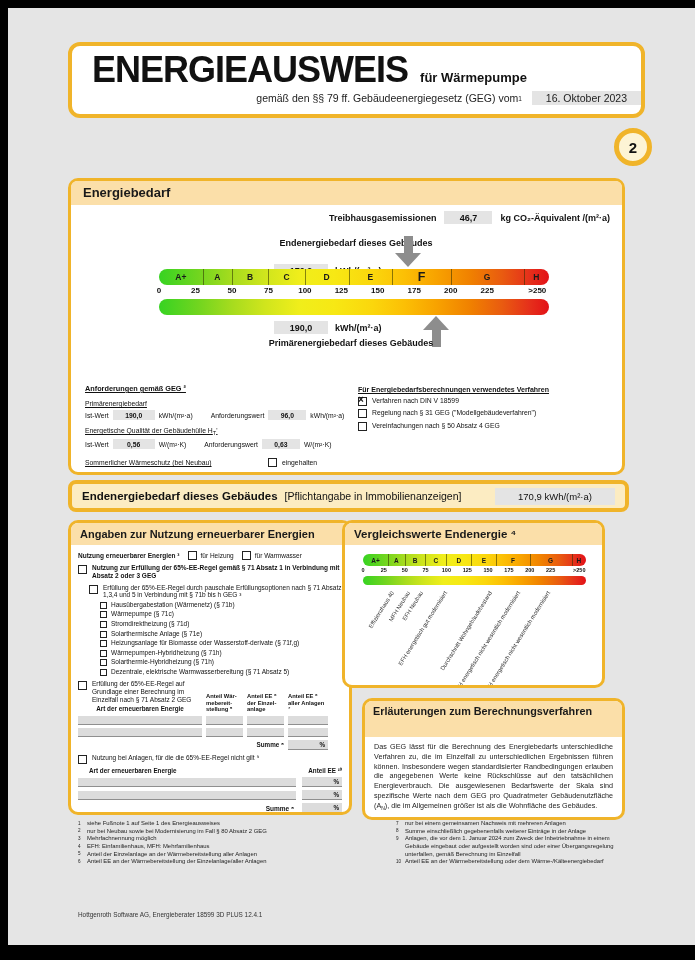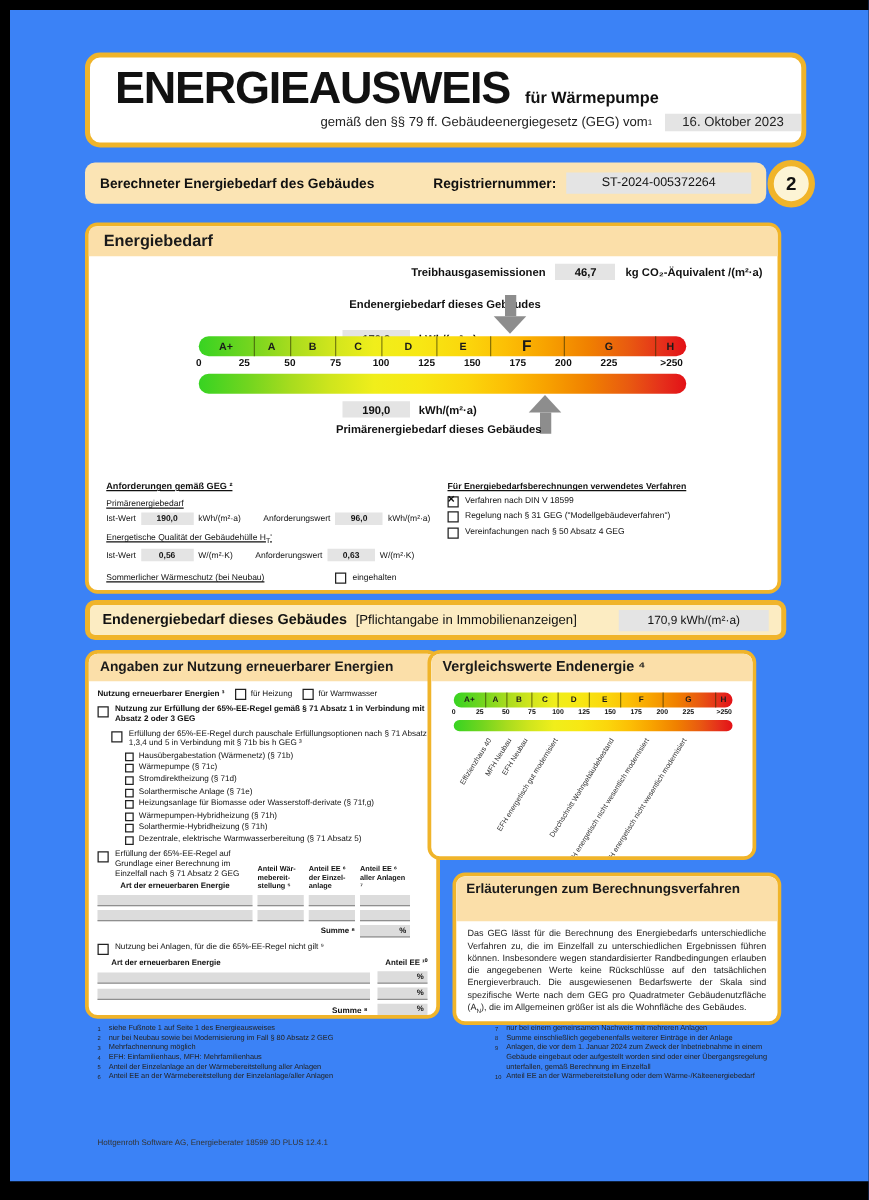--- a/index.html
+++ b/index.html
@@ -1,17 +1,17 @@
 <!DOCTYPE html>
 <html><head>
 <meta charset="utf-8">
 <style>
   html,body{margin:0;padding:0;}
   body{width:695px;height:960px;background:#000;font-family:"Liberation Sans",sans-serif;position:relative;overflow:hidden;color:#111;}
-  .page{position:absolute;left:8px;top:8px;width:687px;height:937px;background:#3b82f6;}
+  .page{position:absolute;left:8px;top:8px;width:687px;height:937px;background:#e5e5e5;}
   .b{font-weight:bold;}
   .gb{background:#e4e4e4;display:inline-flex;align-items:center;justify-content:center;font-weight:bold;}
   .box{position:absolute;border:3px solid #f0b42a;border-radius:10px;background:#fff;overflow:hidden;}
   .strip{background:#fbdfa9;font-weight:bold;color:#1a1a1a;}
   
   .header-box{position:absolute;left:60px;top:34px;width:549px;height:68px;border:4px solid #f0b42a;border-radius:12px;background:#fff;padding:0 0 0 20px;}
   .title-row{display:flex;align-items:flex-end;margin-top:6px;}
   .main-title{font-size:36px;font-weight:bold;letter-spacing:-1px;line-height:1;}
   .title-suffix{font-size:13px;font-weight:bold;margin-left:12px;margin-bottom:3px;}
   .law-row{display:flex;align-items:center;font-size:10.5px;margin-top:3px;color:#222;justify-content:flex-end;}
@@ -123,25 +123,20 @@
       <span class="main-title">ENERGIEAUSWEIS</span>
       <span class="title-suffix">für Wärmepumpe</span>
     </div>
     <div class="law-row">
       <span>gemäß den §§ 79 ff. Gebäudeenergiegesetz (GEG) vom</span>
       <span class="sup">1</span>
       <span class="gb">16. Oktober 2023</span>
     </div>
   </div>
 
-  <div class="meta-bar">
-    <span class="meta-title">Berechneter Energiebedarf des Gebäudes</span>
-    <span class="reg-label">Registriernummer:</span>
-    <span class="gb reg-value">ST-2024-005372264</span>
-  </div>
   <div class="page-circle">2</div>
 
   <div class="box energie-box">
     <div class="strip">Energiebedarf</div>
 
     <div class="ghg-row">
       <span class="b">Treibhausgasemissionen</span>
       <span class="gb">46,7</span>
       <span class="b">kg CO₂-Äquivalent /(m²·a)</span>
     </div>

